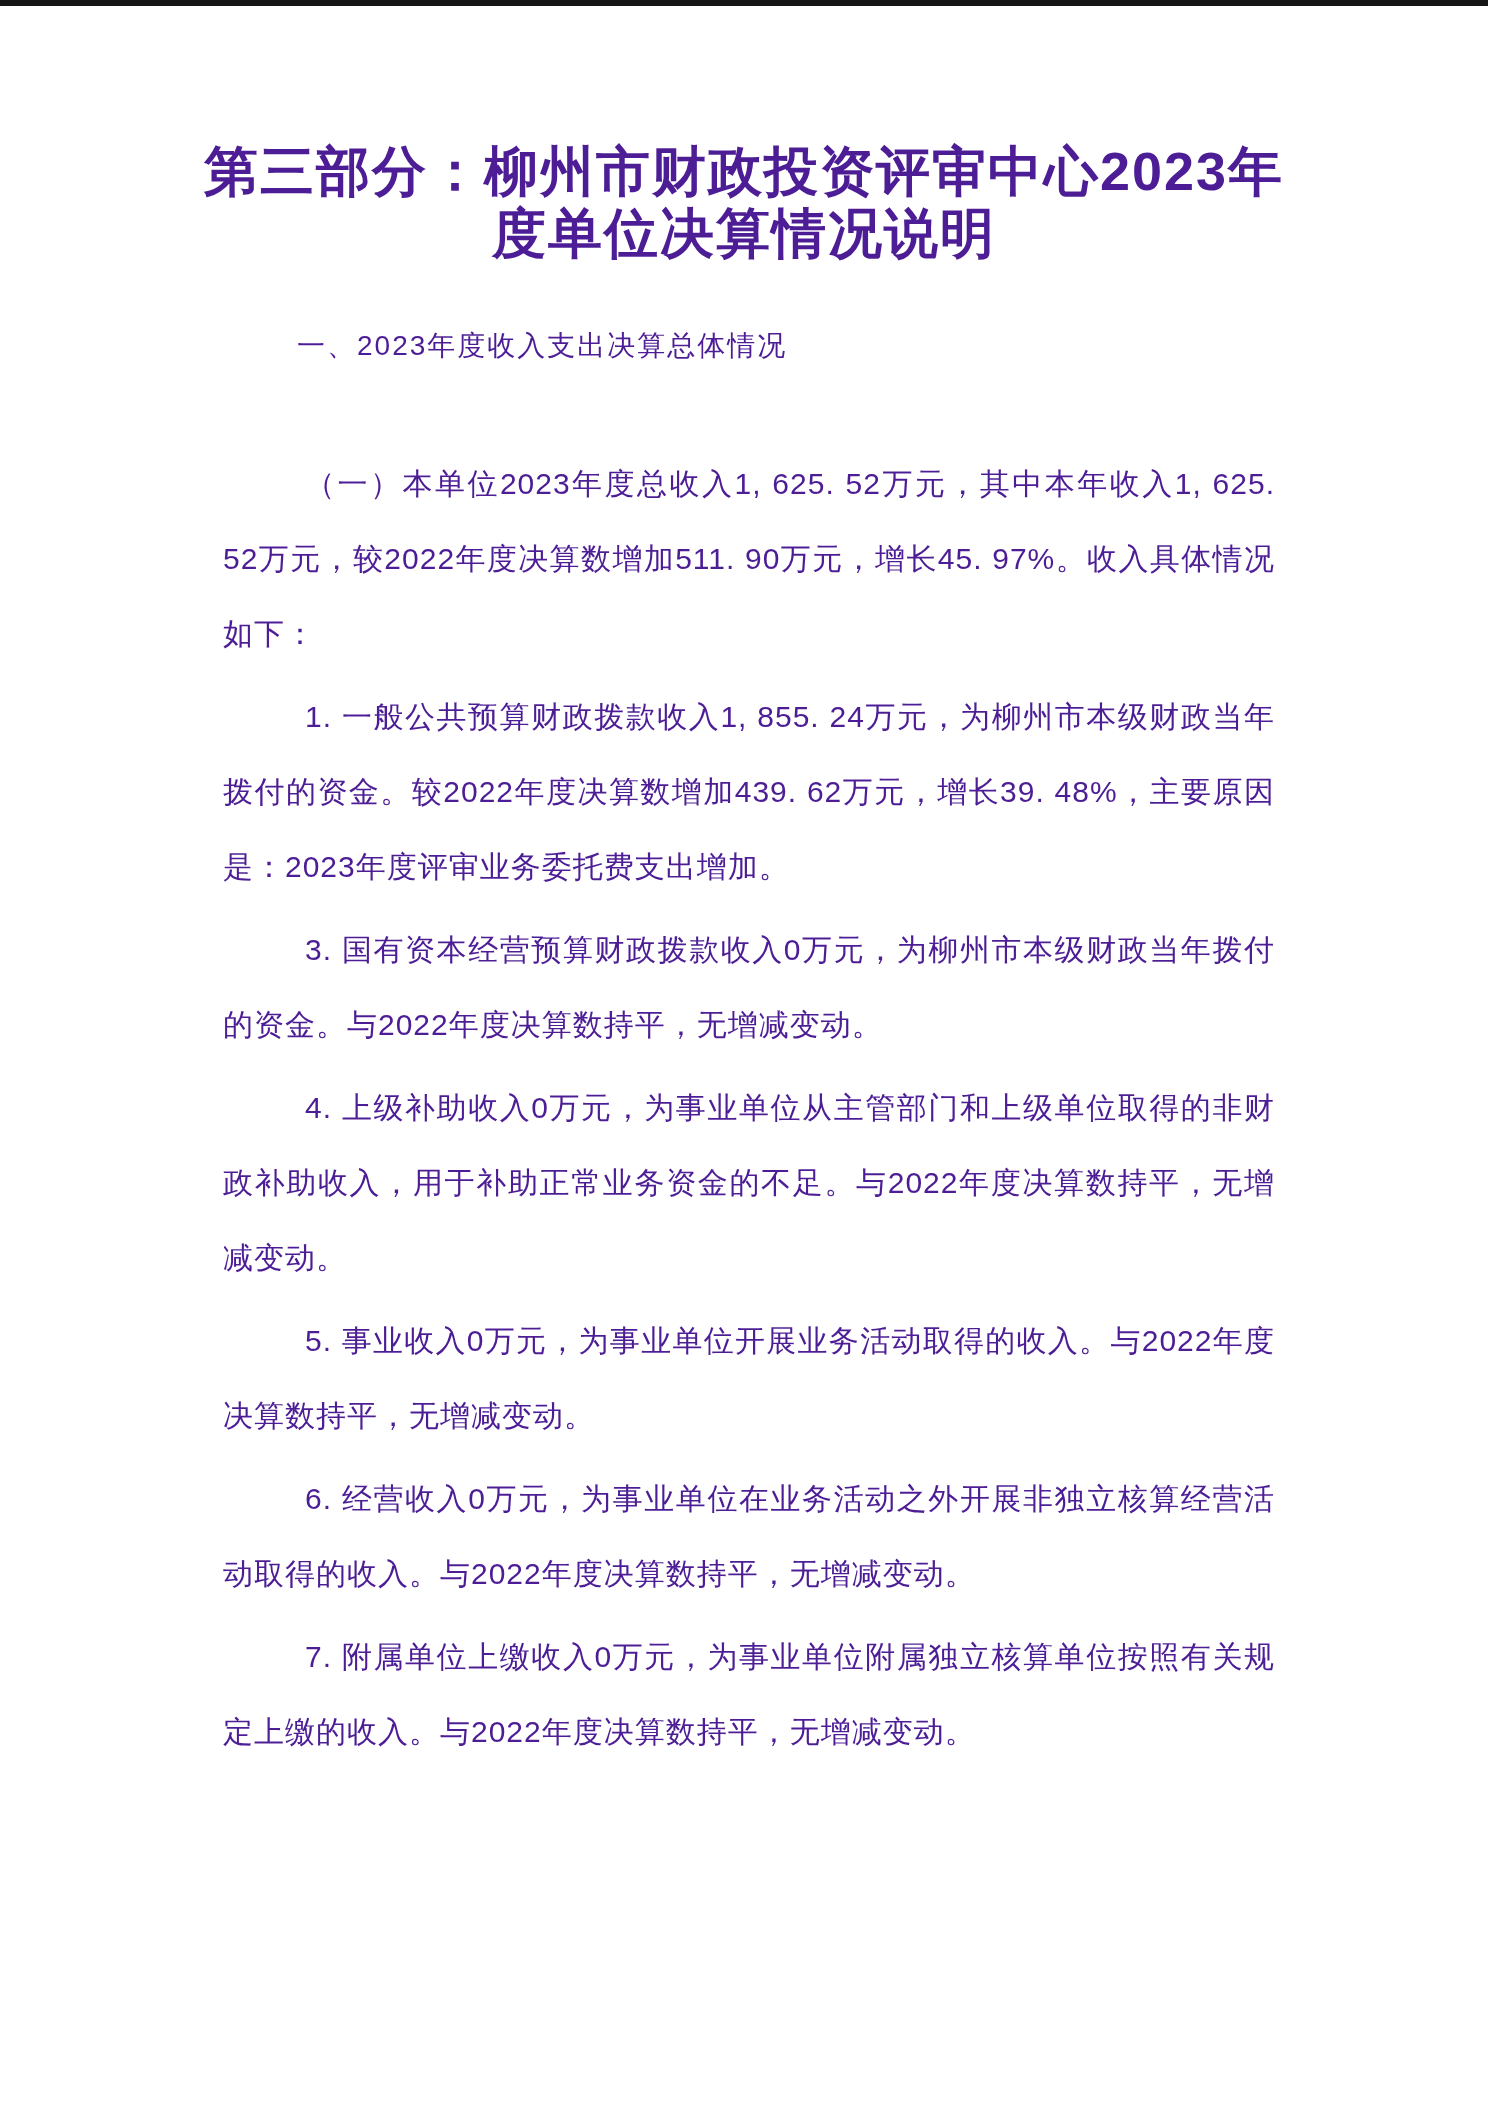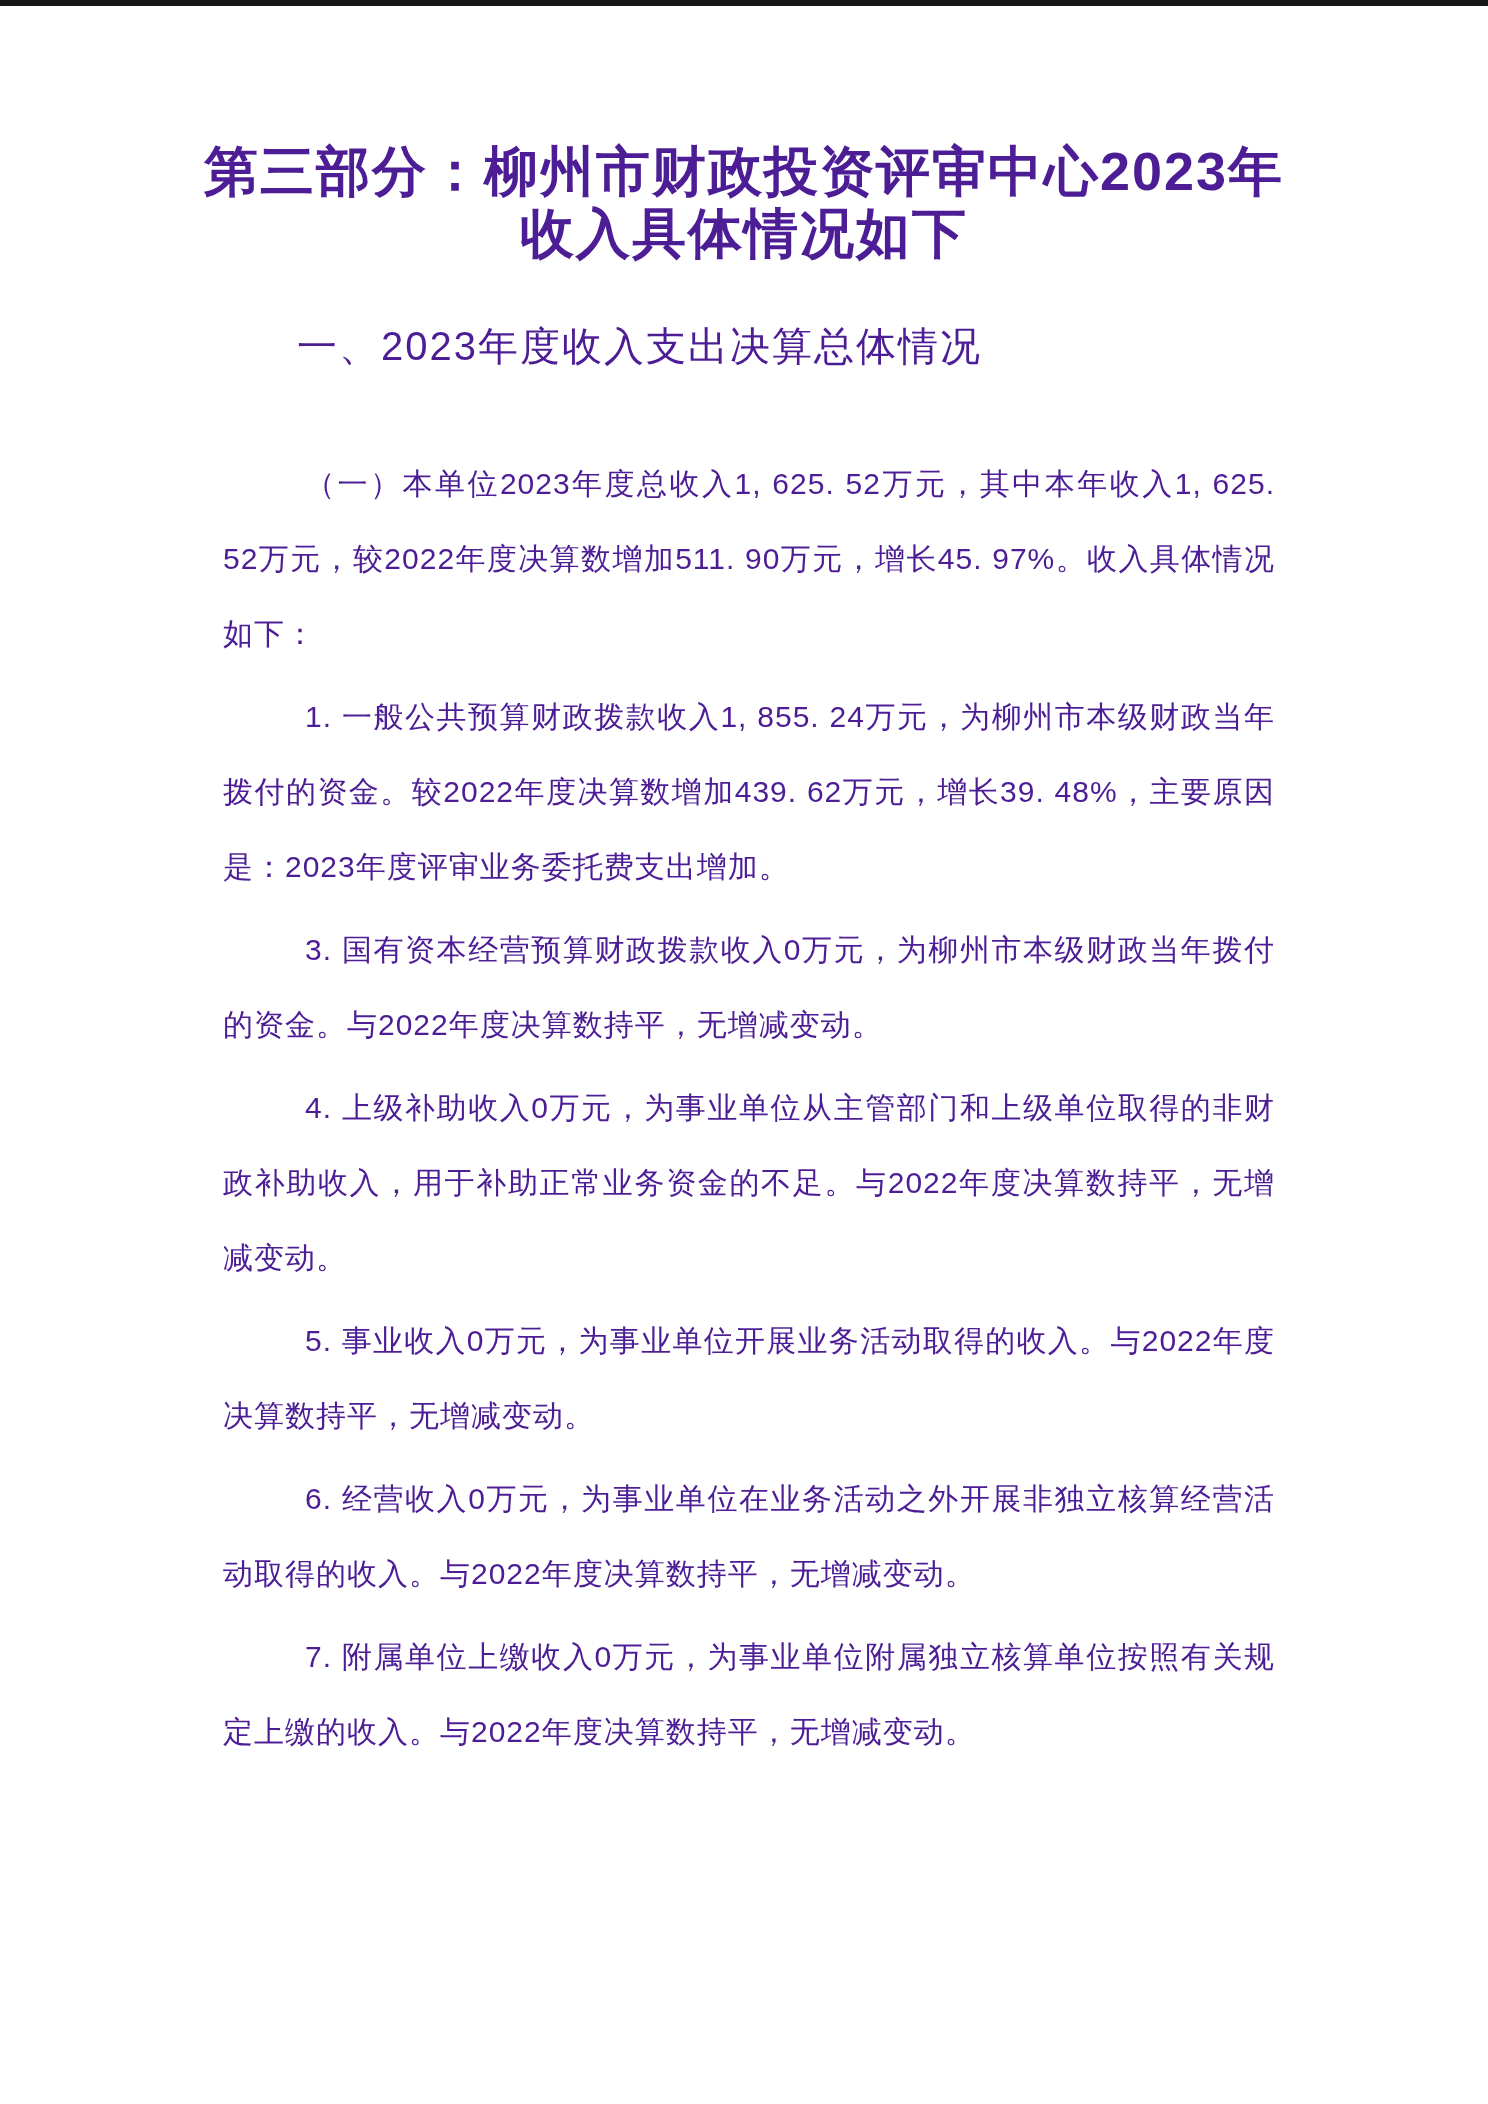--- a/index.html
+++ b/index.html
@@ -44,21 +44,21 @@
     font-weight: bold;
     letter-spacing: 2px;
   }
   .section-heading {
     position: absolute;
     top: 318px;
     left: 215px;
     width: 1068px;
     padding-left: 82px;
     box-sizing: border-box;
-    font-size: 40px;
+    font-size: 28px;
     line-height: 56px;
     letter-spacing: 2px;
     white-space: nowrap;
   }
   .body-text {
     position: absolute;
     top: 438px;
     left: 215px;
     width: 1068px;
   }
@@ -84,21 +84,21 @@
 </head>
 <body>
 
 <div class="page">
 
   <div class="top-bar"></div>
   <div class="right-edge"></div>
 
   <h1 class="doc-title" style="margin:0;">
     <div>第三部分：柳州市财政投资评审中心2023年</div>
-    <div>收入具体情况如下</div>
+    <div>度单位决算情况说明</div>
   </h1>
 
   <div class="section-heading">一、2023年度收入支出决算总体情况</div>
 
   <div class="body-text">
     <p>（一）本单位2023年度总收入1, 625. 52万元，其中本年收入1, 625. 52万元，较2022年度决算数增加511. 90万元，增长45. 97%。收入具体情况如下：</p>
     <p>1. 一般公共预算财政拨款收入1, 855. 24万元，为柳州市本级财政当年拨付的资金。较2022年度决算数增加439. 62万元，增长39. 48%，主要原因是：2023年度评审业务委托费支出增加。</p>
     <p>3. 国有资本经营预算财政拨款收入0万元，为柳州市本级财政当年拨付的资金。与2022年度决算数持平，无增减变动。</p>
     <p>4. 上级补助收入0万元，为事业单位从主管部门和上级单位取得的非财政补助收入，用于补助正常业务资金的不足。与2022年度决算数持平，无增减变动。</p>
     <p>5. 事业收入0万元，为事业单位开展业务活动取得的收入。与2022年度决算数持平，无增减变动。</p>

